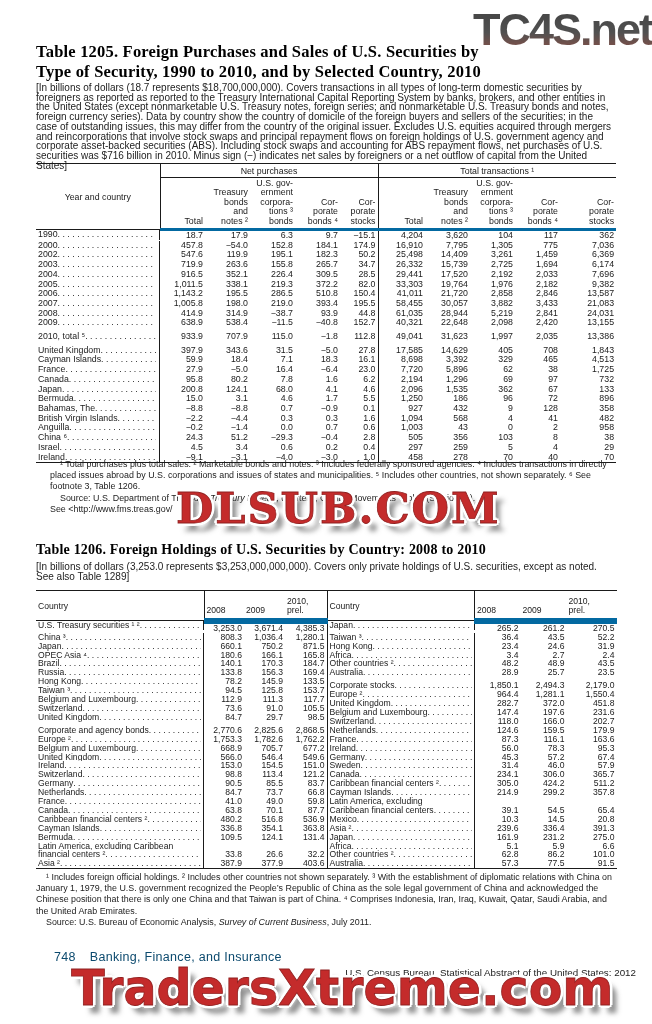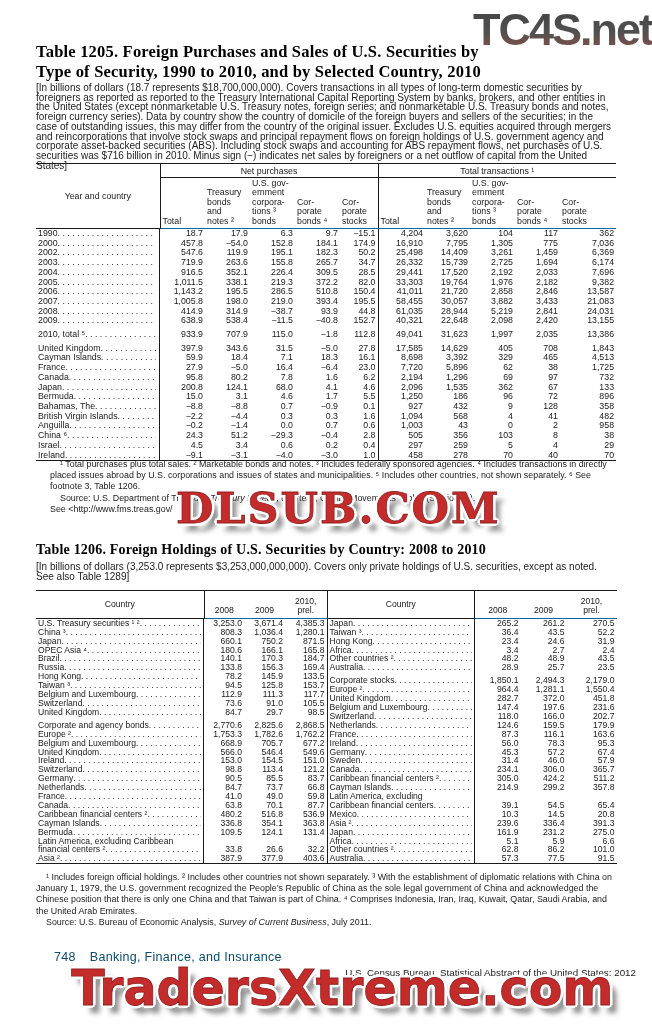--- a/index.html
+++ b/index.html
@@ -31,35 +31,35 @@
   .i1{padding-left:9px;}
   .i2{padding-left:19px;}
   .nc{text-align:right;white-space:nowrap;}
 
   
   #t1205-table{position:absolute;top:163px;}
   #t1205-table table{width:580px;border-top:1.5px solid #1a1a1a;border-bottom:1.5px solid #1a1a1a;}
   #t1205-table td,#t1205-table th{font-size:8.8px;}
   #t1205-table td{line-height:9.7px;}
   #t1205-table .grp{text-align:center;border-bottom:1px solid #1a1a1a;padding:2px 0 1px;}
-  #t1205-table .ch{white-space:pre-line;text-align:left;vertical-align:bottom;line-height:9.4px;
-                   padding:1px 2px 2px;border-bottom:1px solid #0369a1;}
+  #t1205-table .ch{white-space:pre-line;text-align:right;vertical-align:bottom;line-height:9.4px;
+                   padding:1px 2px 2px;border-bottom:3px solid #0369a1;}
   #t1205-table .stubh{vertical-align:middle;text-align:center;border-bottom:1px solid #1a1a1a;
                       border-right:1px solid #1a1a1a;}
 
   
   #t1206-wrap{position:absolute;top:590px;display:flex;}
   #t1206-wrap table{border-top:1.5px solid #1a1a1a;border-bottom:1.5px solid #1a1a1a;}
   #t1206-left table{width:291px;border-right:1px solid #1a1a1a;}
   #t1206-right table{width:289px;}
   #t1206-wrap td,#t1206-wrap th{font-size:8.6px;}
   #t1206-wrap td{line-height:8.9px;padding:0 2px;}
-  #t1206-wrap .ch{white-space:pre-line;text-align:center;vertical-align:bottom;line-height:9.4px;
-                  padding:6px 2px 2px;border-bottom:1px solid #0369a1;}
-  #t1206-wrap .stubh{vertical-align:middle;text-align:center;border-bottom:1px solid #1a1a1a;
+  #t1206-wrap .ch{white-space:pre-line;text-align:left;vertical-align:bottom;line-height:9.4px;
+                  padding:6px 2px 2px;border-bottom:6px solid #0369a1;}
+  #t1206-wrap .stubh{vertical-align:middle;text-align:left;border-bottom:1px solid #1a1a1a;
                      border-right:1px solid #1a1a1a;}
 
   
   #footer-line{position:absolute;top:950px;left:18px;font-size:12.5px;color:#0c4a6e;letter-spacing:.3px;}
   #footer-line .pg{margin-right:14px;}
   #census{position:absolute;top:967px;right:-20px;font-size:9.8px;color:#222;white-space:nowrap;}
 
   
   .wm{position:absolute;white-space:nowrap;pointer-events:none;}
   #wm-top{top:4px;right:0;font-family:"Liberation Sans",sans-serif;font-weight:bold;font-size:45px;

